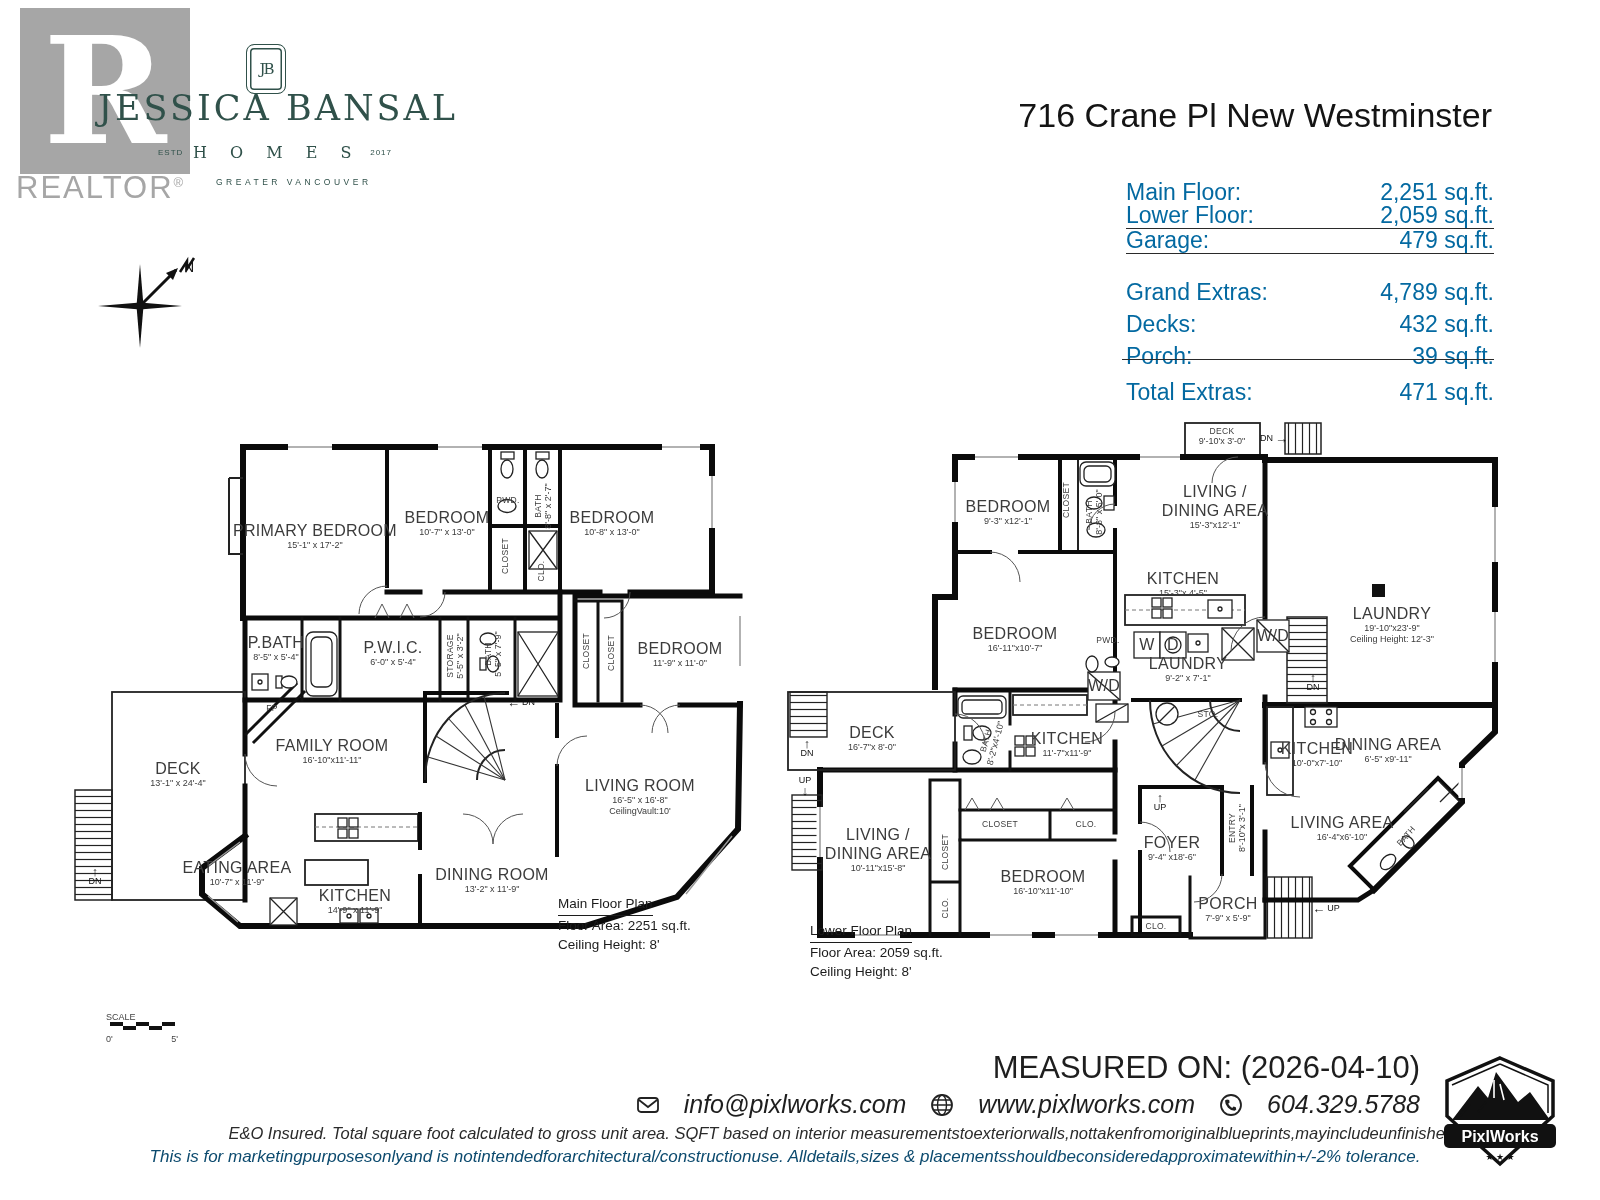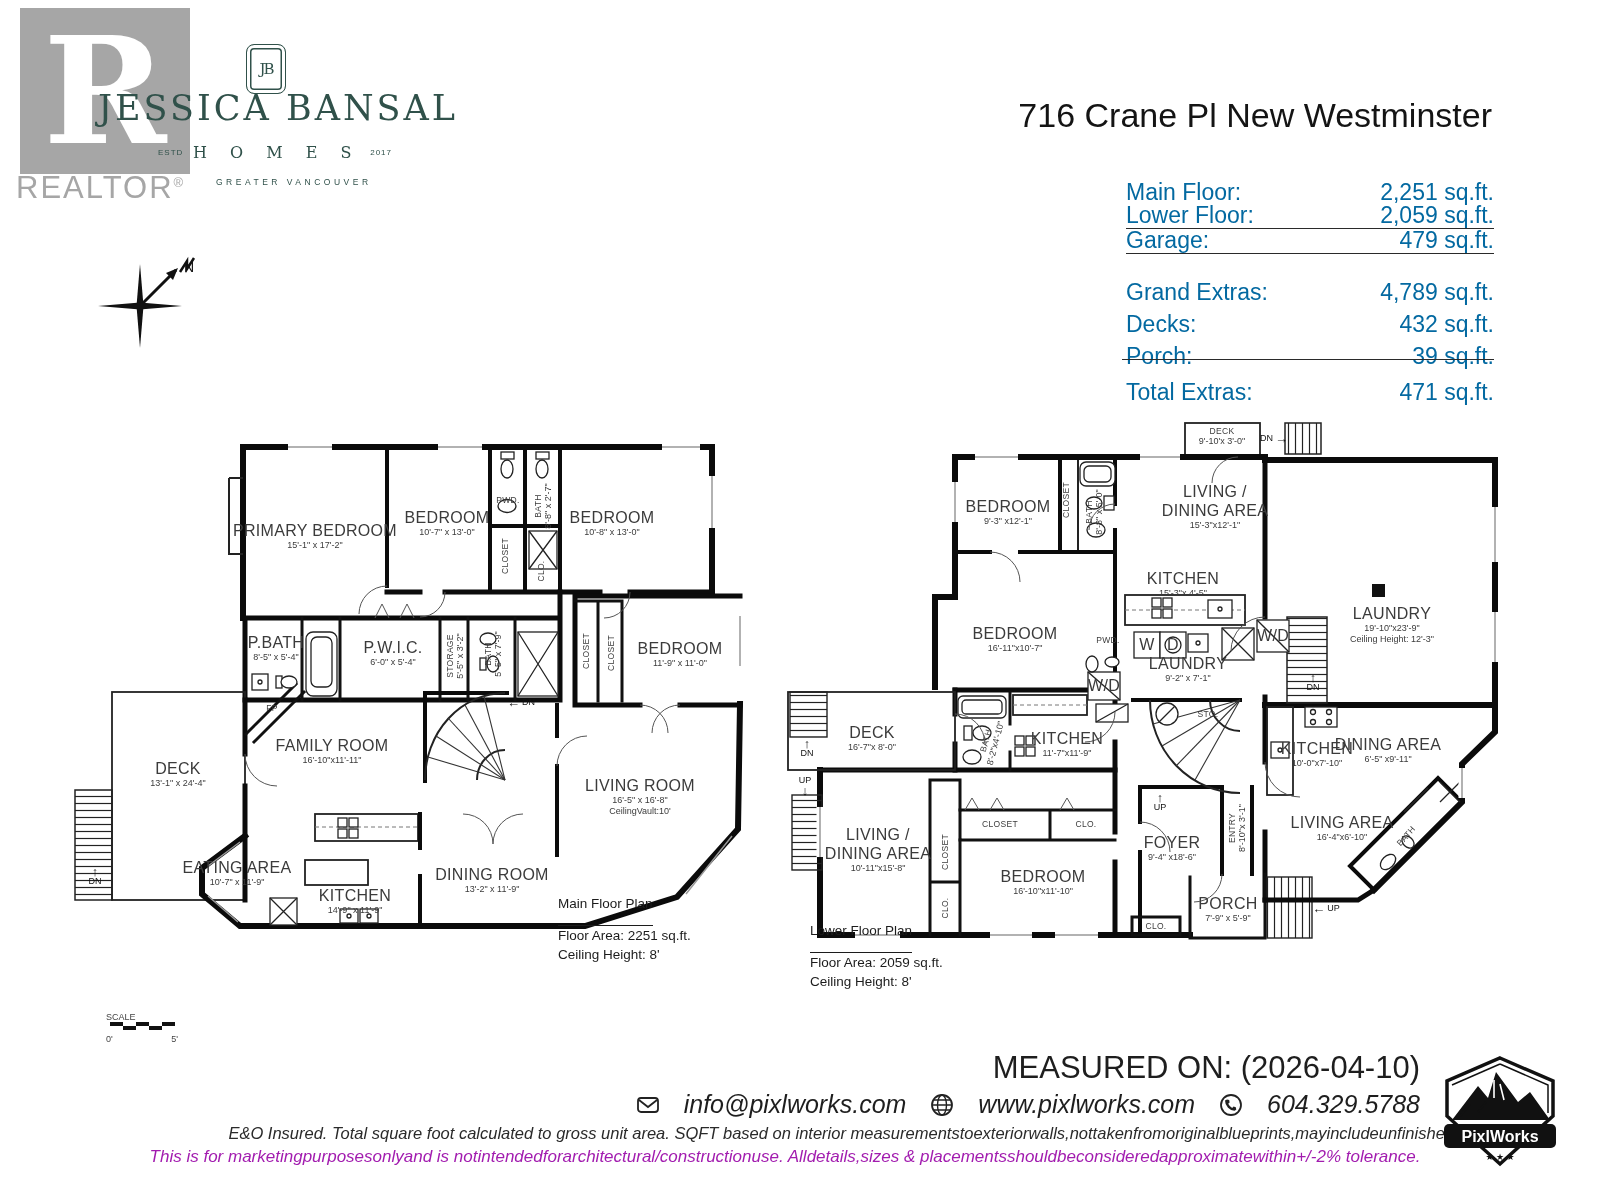--- a/index.html
+++ b/index.html
@@ -41,21 +41,21 @@
   .rm .nm{display:block;font-size:16px;letter-spacing:.3px;}
   .rm .dm{display:block;font-size:9px;}
   .rm.vert{transform:translate(-50%,-50%) rotate(-90deg);}
   .rm.sm .nm{font-size:8.5px;}
   .mk{position:absolute;transform:translate(-50%,-50%);font-size:9px;color:#111;text-align:center;line-height:1.05;}
   .mk .ar{display:block;font-size:13px;line-height:.85;}
   .mk.row{display:flex;align-items:center;gap:2px;}
   .mk.row .ar{display:inline;font-size:13px;}
   .ptitle{position:absolute;font-size:13.5px;color:#1c1c1c;line-height:1.45;text-align:left;}
   .ptitle span{display:block;white-space:nowrap;}
-  .ptitle .t{border-bottom:1.3px solid #1c1c1c;display:inline-block;padding-bottom:11px;}
+  .ptitle .t{border-bottom:1.3px solid #1c1c1c;display:inline-block;padding-bottom:1px;}
 
   
   .w6{stroke:#0b0b0b;stroke-width:6;fill:none;stroke-linecap:square;}
   .w5{stroke:#0b0b0b;stroke-width:5;fill:none;stroke-linecap:square;}
   .w4{stroke:#0b0b0b;stroke-width:4;fill:none;stroke-linecap:square;}
   .w3{stroke:#111;stroke-width:3;fill:none;stroke-linecap:square;}
   .w2{stroke:#222;stroke-width:2;fill:none;}
   .w2f{stroke:#222;stroke-width:1.8;fill:none;}
   .fix{stroke:#222;stroke-width:1.3;fill:#fff;}
   .arc{stroke:#555;stroke-width:1;fill:none;}
@@ -64,21 +64,21 @@
   .winl{stroke:#999;stroke-width:1.5;fill:none;}
 
   
   .scale{left:106px;top:1012px;font-size:9px;color:#444;}
   .scale .srow{display:flex;justify-content:space-between;width:72px;font-size:9px;margin-top:1px;}
   .measured{left:900px;top:1050px;width:520px;text-align:right;font-size:31px;color:#1e1e1e;white-space:nowrap;}
   .contact{left:640px;top:1090px;width:780px;display:flex;justify-content:flex-end;gap:24px;align-items:center;
            font-size:25px;font-style:italic;color:#1e1e1e;white-space:nowrap;}
   .contact svg{flex:0 0 auto;}
   .disc1{left:120px;top:1124px;width:1480px;text-align:center;font-size:16.5px;font-style:italic;color:#2a2a2a;white-space:nowrap;}
-  .disc2{left:0px;top:1147px;width:1570px;text-align:center;font-size:17px;font-style:italic;color:#a21caf;white-space:nowrap;}
+  .disc2{left:0px;top:1147px;width:1570px;text-align:center;font-size:17px;font-style:italic;color:#0c4a6e;white-space:nowrap;}
 </style>
 </head>
 <body>
 
 <div class="page">
 
   <div class="abs rlogo">
       <span>R</span>
     </div>
   <div class="abs rword"><span>REALTOR</span><sup>®</sup></div>

